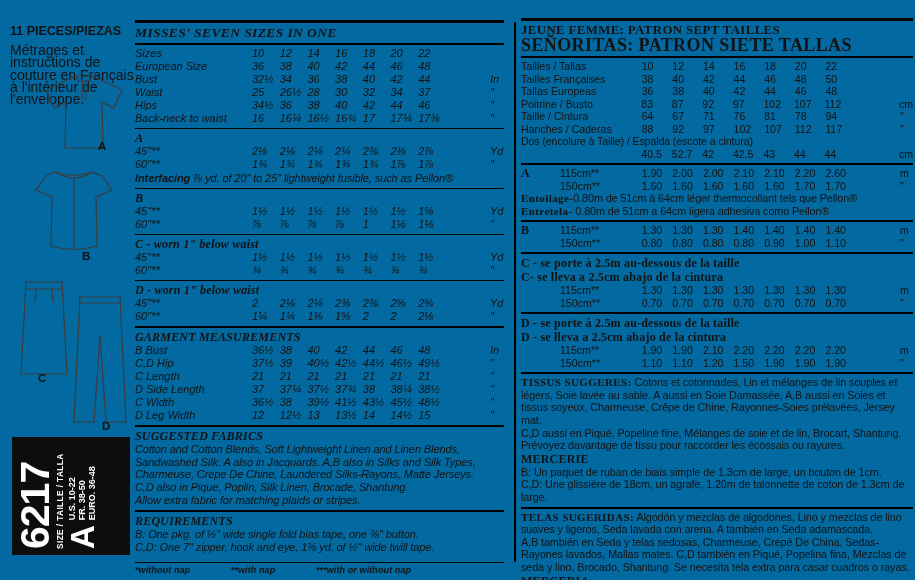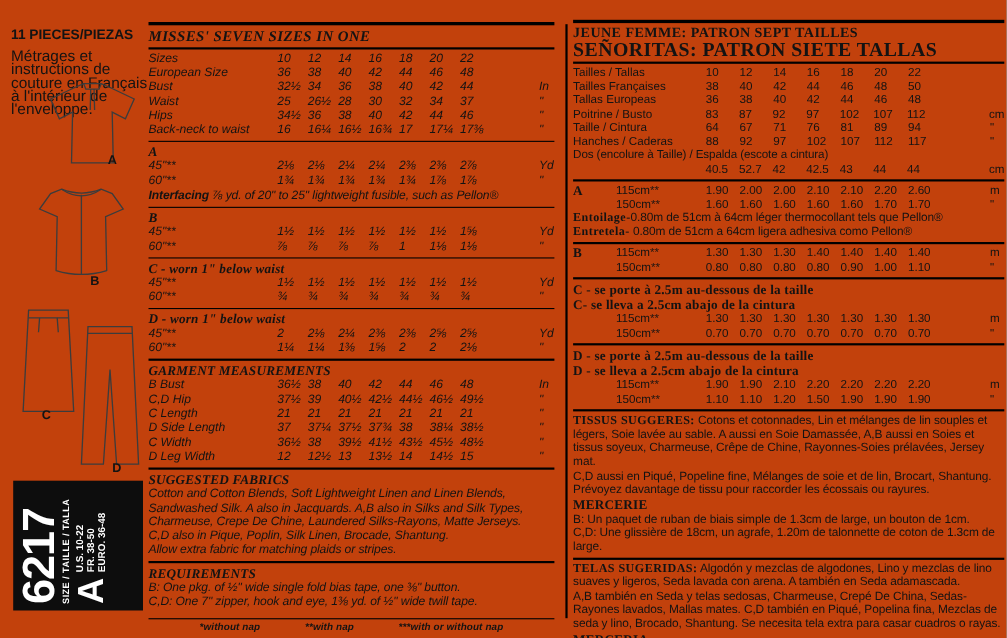--- a/index.html
+++ b/index.html
@@ -1,16 +1,16 @@
 <!DOCTYPE html>
 <html><head>
 <meta charset="utf-8">
 <style>
   html,body{margin:0;padding:0;background:#9a9a9a;}
-  .sheet{position:relative;width:915px;height:580px;background:#c2410c;color:#131313;
+  .sheet{position:relative;width:915px;height:580px;background:#0369a1;color:#131313;
          font-family:"Liberation Sans",sans-serif;overflow:hidden;}
   .col{position:absolute;top:0;}
   .left-col{left:10px;top:24px;width:128px;height:556px;}
   .mid-col{left:135px;top:20px;width:369px;font-style:italic;}
   .right-col{left:521px;top:18px;width:392px;}
   .vdiv{position:absolute;left:514px;top:22px;width:1.5px;height:540px;background:#000;}
 
   .r3{border-top:3px solid #000;margin-bottom:2px;}
   .r2{border-top:2px solid #000;margin:3px 0 2px 0;}
   .r1{border-top:1px solid #000;margin:3px 0 2px 0;}
@@ -26,21 +26,21 @@
   .rtbl .trow{font-size:10.6px;line-height:12.5px;}
   .rtbl .trow .lbl{width:130px;}
   .rtbl .trow .val{width:33px;}
   .rtbl .trow .unit{width:14px;}
   .rsec .trow .h{width:42px;font-family:"Liberation Serif",serif;font-weight:700;font-size:12px;}
   .rsec .trow .sub{width:88px;}
 
   .p{font-size:10.8px;line-height:12.6px;letter-spacing:-.1px;}
   .mid-col .p{font-size:11px;line-height:12.8px;}
   .note{margin:1px 0 2px 0;}
-  .fnwrap{margin-top:9px;text-align:center;}
+  .fnwrap{margin-top:9px;}
   .fn{font-size:9px;font-weight:700;letter-spacing:.1px;}
   .fn .gap{display:inline-block;width:38px;}
 
   .pieces-title{font-weight:700;font-size:12.5px;line-height:14px;}
   .pieces-note{font-size:14px;line-height:12.3px;margin-top:6px;}
   .sk{position:absolute;}
   .sk svg{display:block;}
   .sk-label{position:absolute;font-weight:700;font-size:11.5px;}
 
   .idbox{position:absolute;left:2px;top:413px;width:118px;height:118px;background:#0d0d0d;color:#fff;}
@@ -455,21 +455,21 @@
           <span class="val">112</span>
           <span class="unit">cm</span>
         </div>
         <div class="trow">
           <span class="lbl">Taille / Cintura</span>
           <span class="val">64</span>
           <span class="val">67</span>
           <span class="val">71</span>
           <span class="val">76</span>
           <span class="val">81</span>
-          <span class="val">89</span>
+          <span class="val">78</span>
           <span class="val">94</span>
           <span class="unit">"</span>
         </div>
         <div class="trow">
           <span class="lbl">Hanches / Caderas</span>
           <span class="val">88</span>
           <span class="val">92</span>
           <span class="val">97</span>
           <span class="val">102</span>
           <span class="val">107</span>

